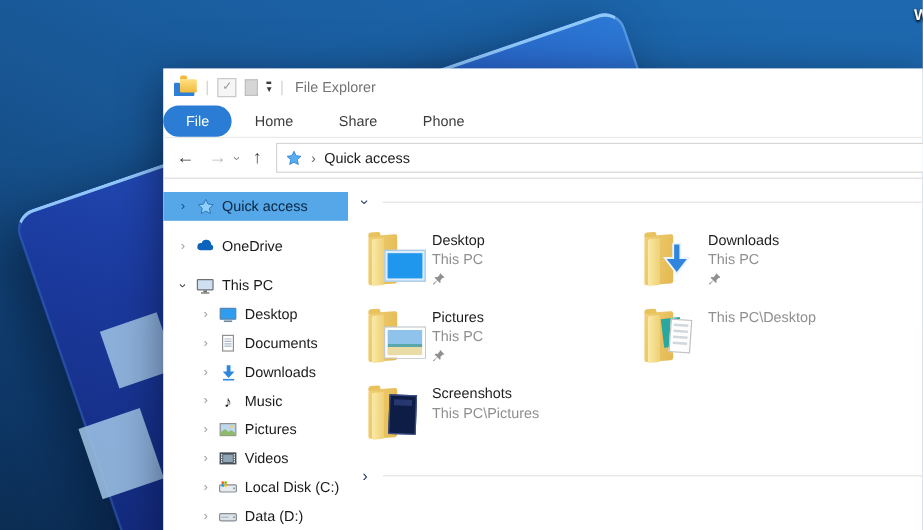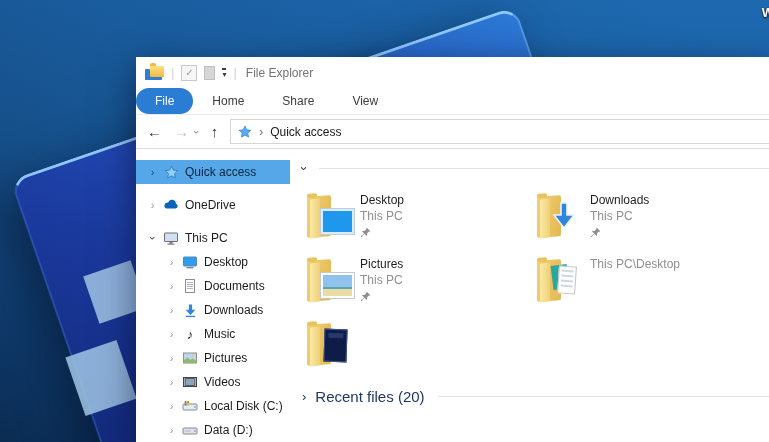--- a/index.html
+++ b/index.html
@@ -155,21 +155,21 @@
       <span class="qat-sheet"></span>
       <span class="qat-drop">▾</span>
       <span class="tb-sep">|</span>
       <span class="win-title">File Explorer</span>
     </div>
 
     <div class="tabs">
       <div class="tab active">File</div>
       <div class="tab">Home</div>
       <div class="tab">Share</div>
-      <div class="tab">View</div>
+      <div class="tab">Phone</div>
     </div>
 
     <div class="addressbar">
       <span class="nav-btn">←</span>
       <span class="nav-btn disabled">→</span>
       <span class="nav-small">›</span>
       <span class="nav-btn">↑</span>
       <div class="addr-box">
         <svg width="14" height="14" viewBox="0 0 16 16">
           <path d="M8 1.2l2 4.2 4.6.6-3.4 3.2.9 4.6L8 11.6l-4.1 2.2.9-4.6L1.4 6l4.6-.6z" fill="#57adf2" stroke="#2f7fd6" stroke-width="0.8"></path>
@@ -392,26 +392,30 @@
           </div>
 
           <div class="tile">
             <div class="fo">
               <div class="fo-back"></div>
                 <div class="fo-front"></div>
               <div class="th th-shot">
                   <i></i>
                 </div>
             </div>
+            <div class="tmeta">
+              <span class="tname">Screenshots</span>
+              <span class="tloc">This PC\Pictures</span>
+
+            </div>
           </div>
 
         </div>
 
         <div class="group-h">
           <span class="gchev">›</span>
-          <span>Recent files (20)</span>
           <span class="rule"></span>
         </div>
 
       </div>
     </div>
   </div>
 </div>
 
 </body></html>

